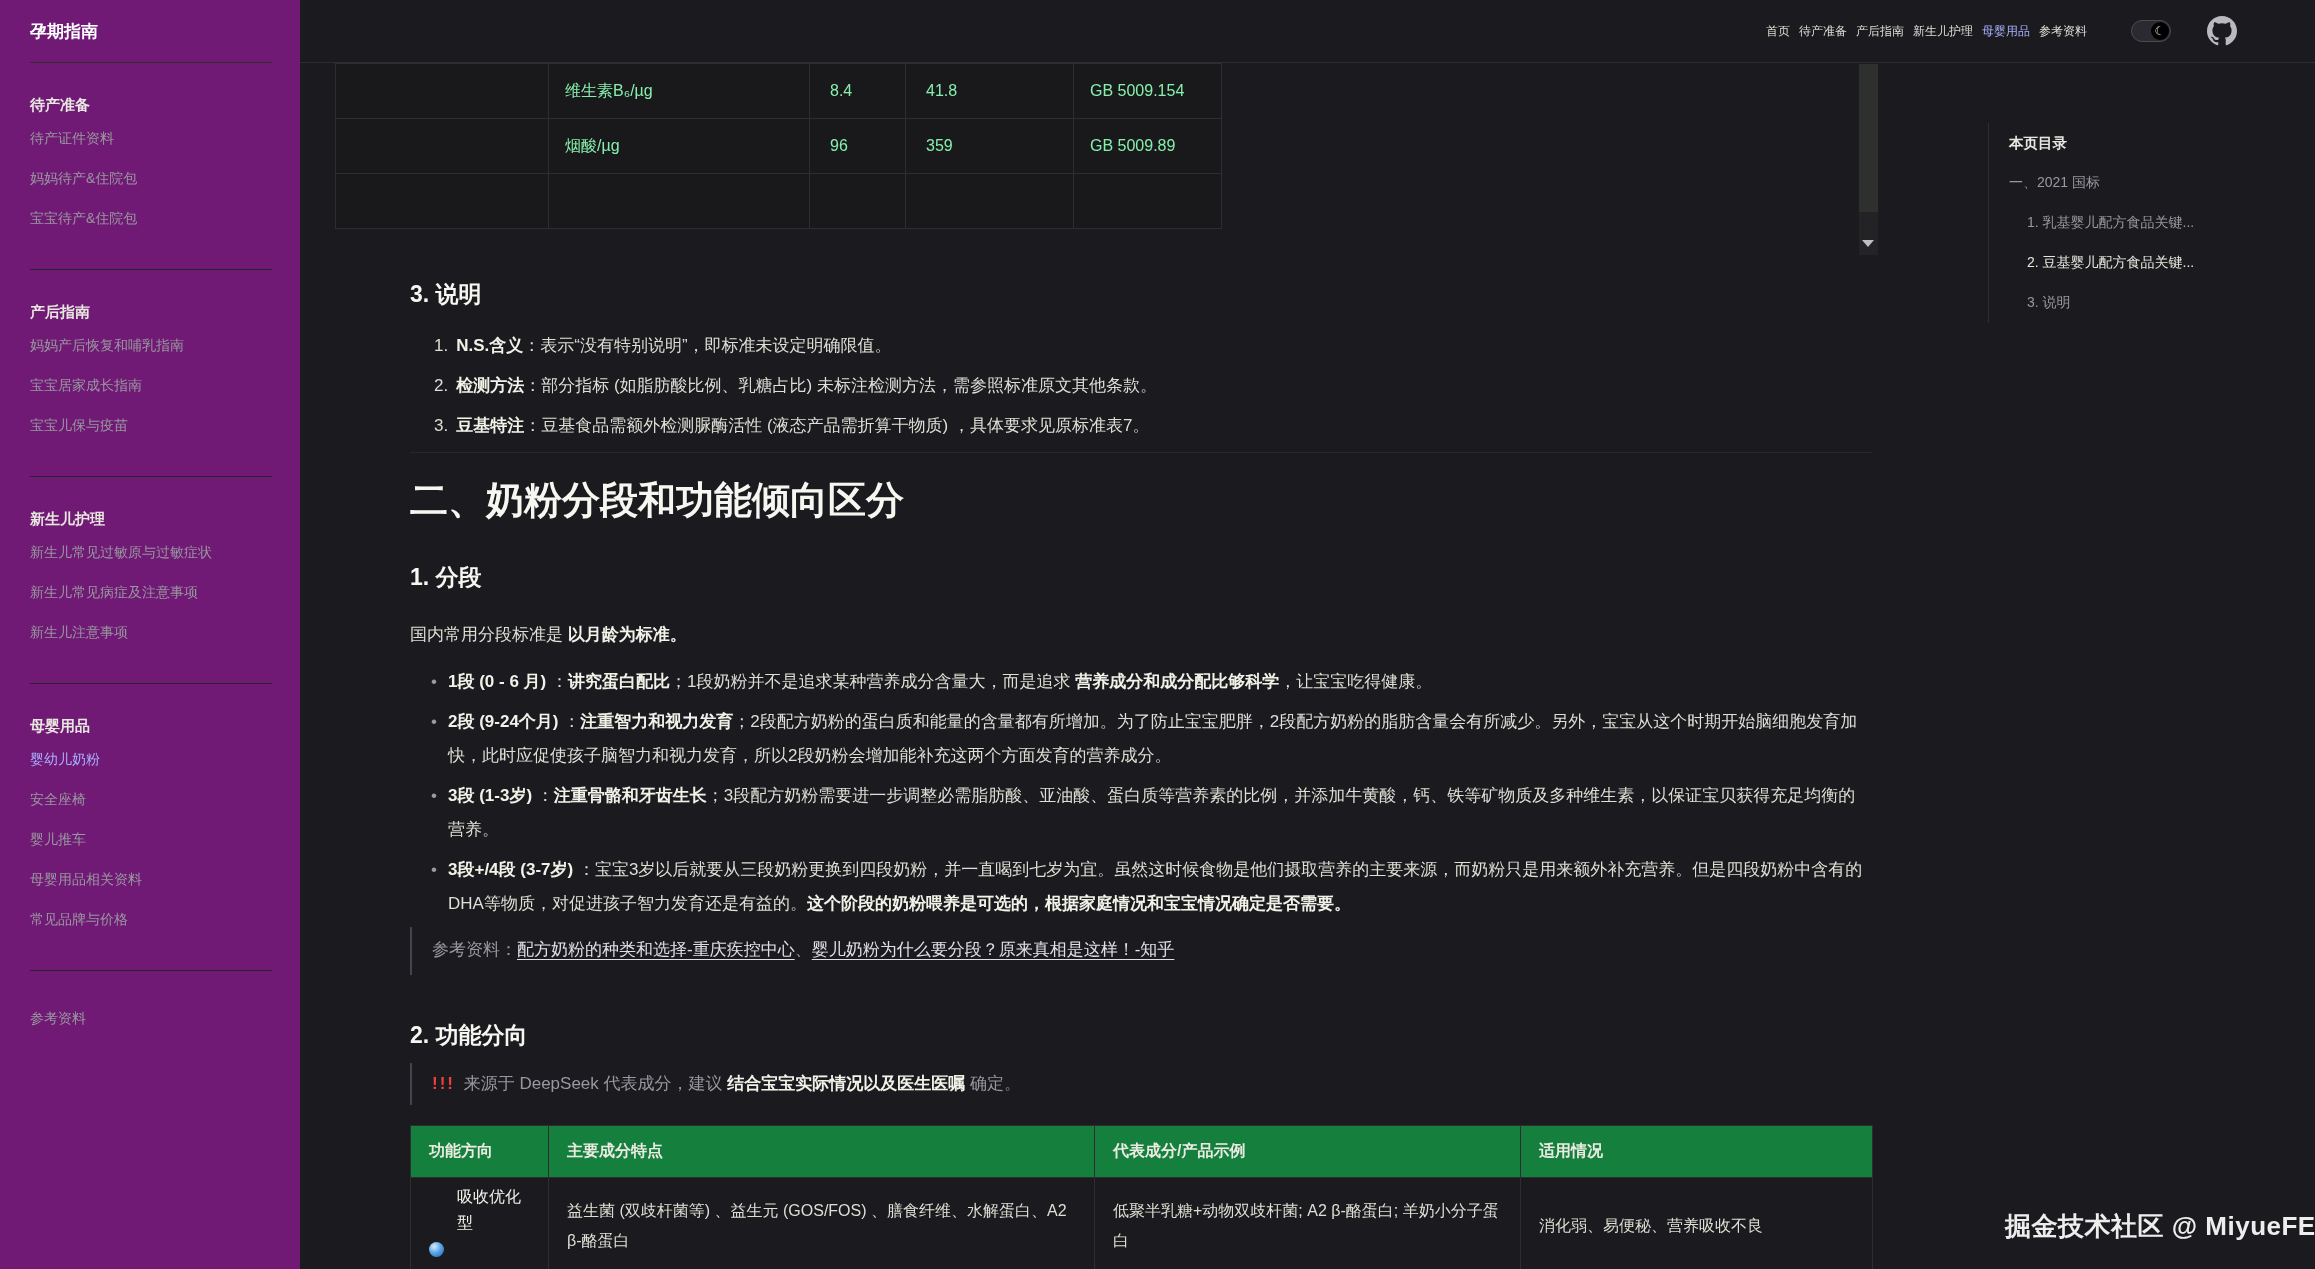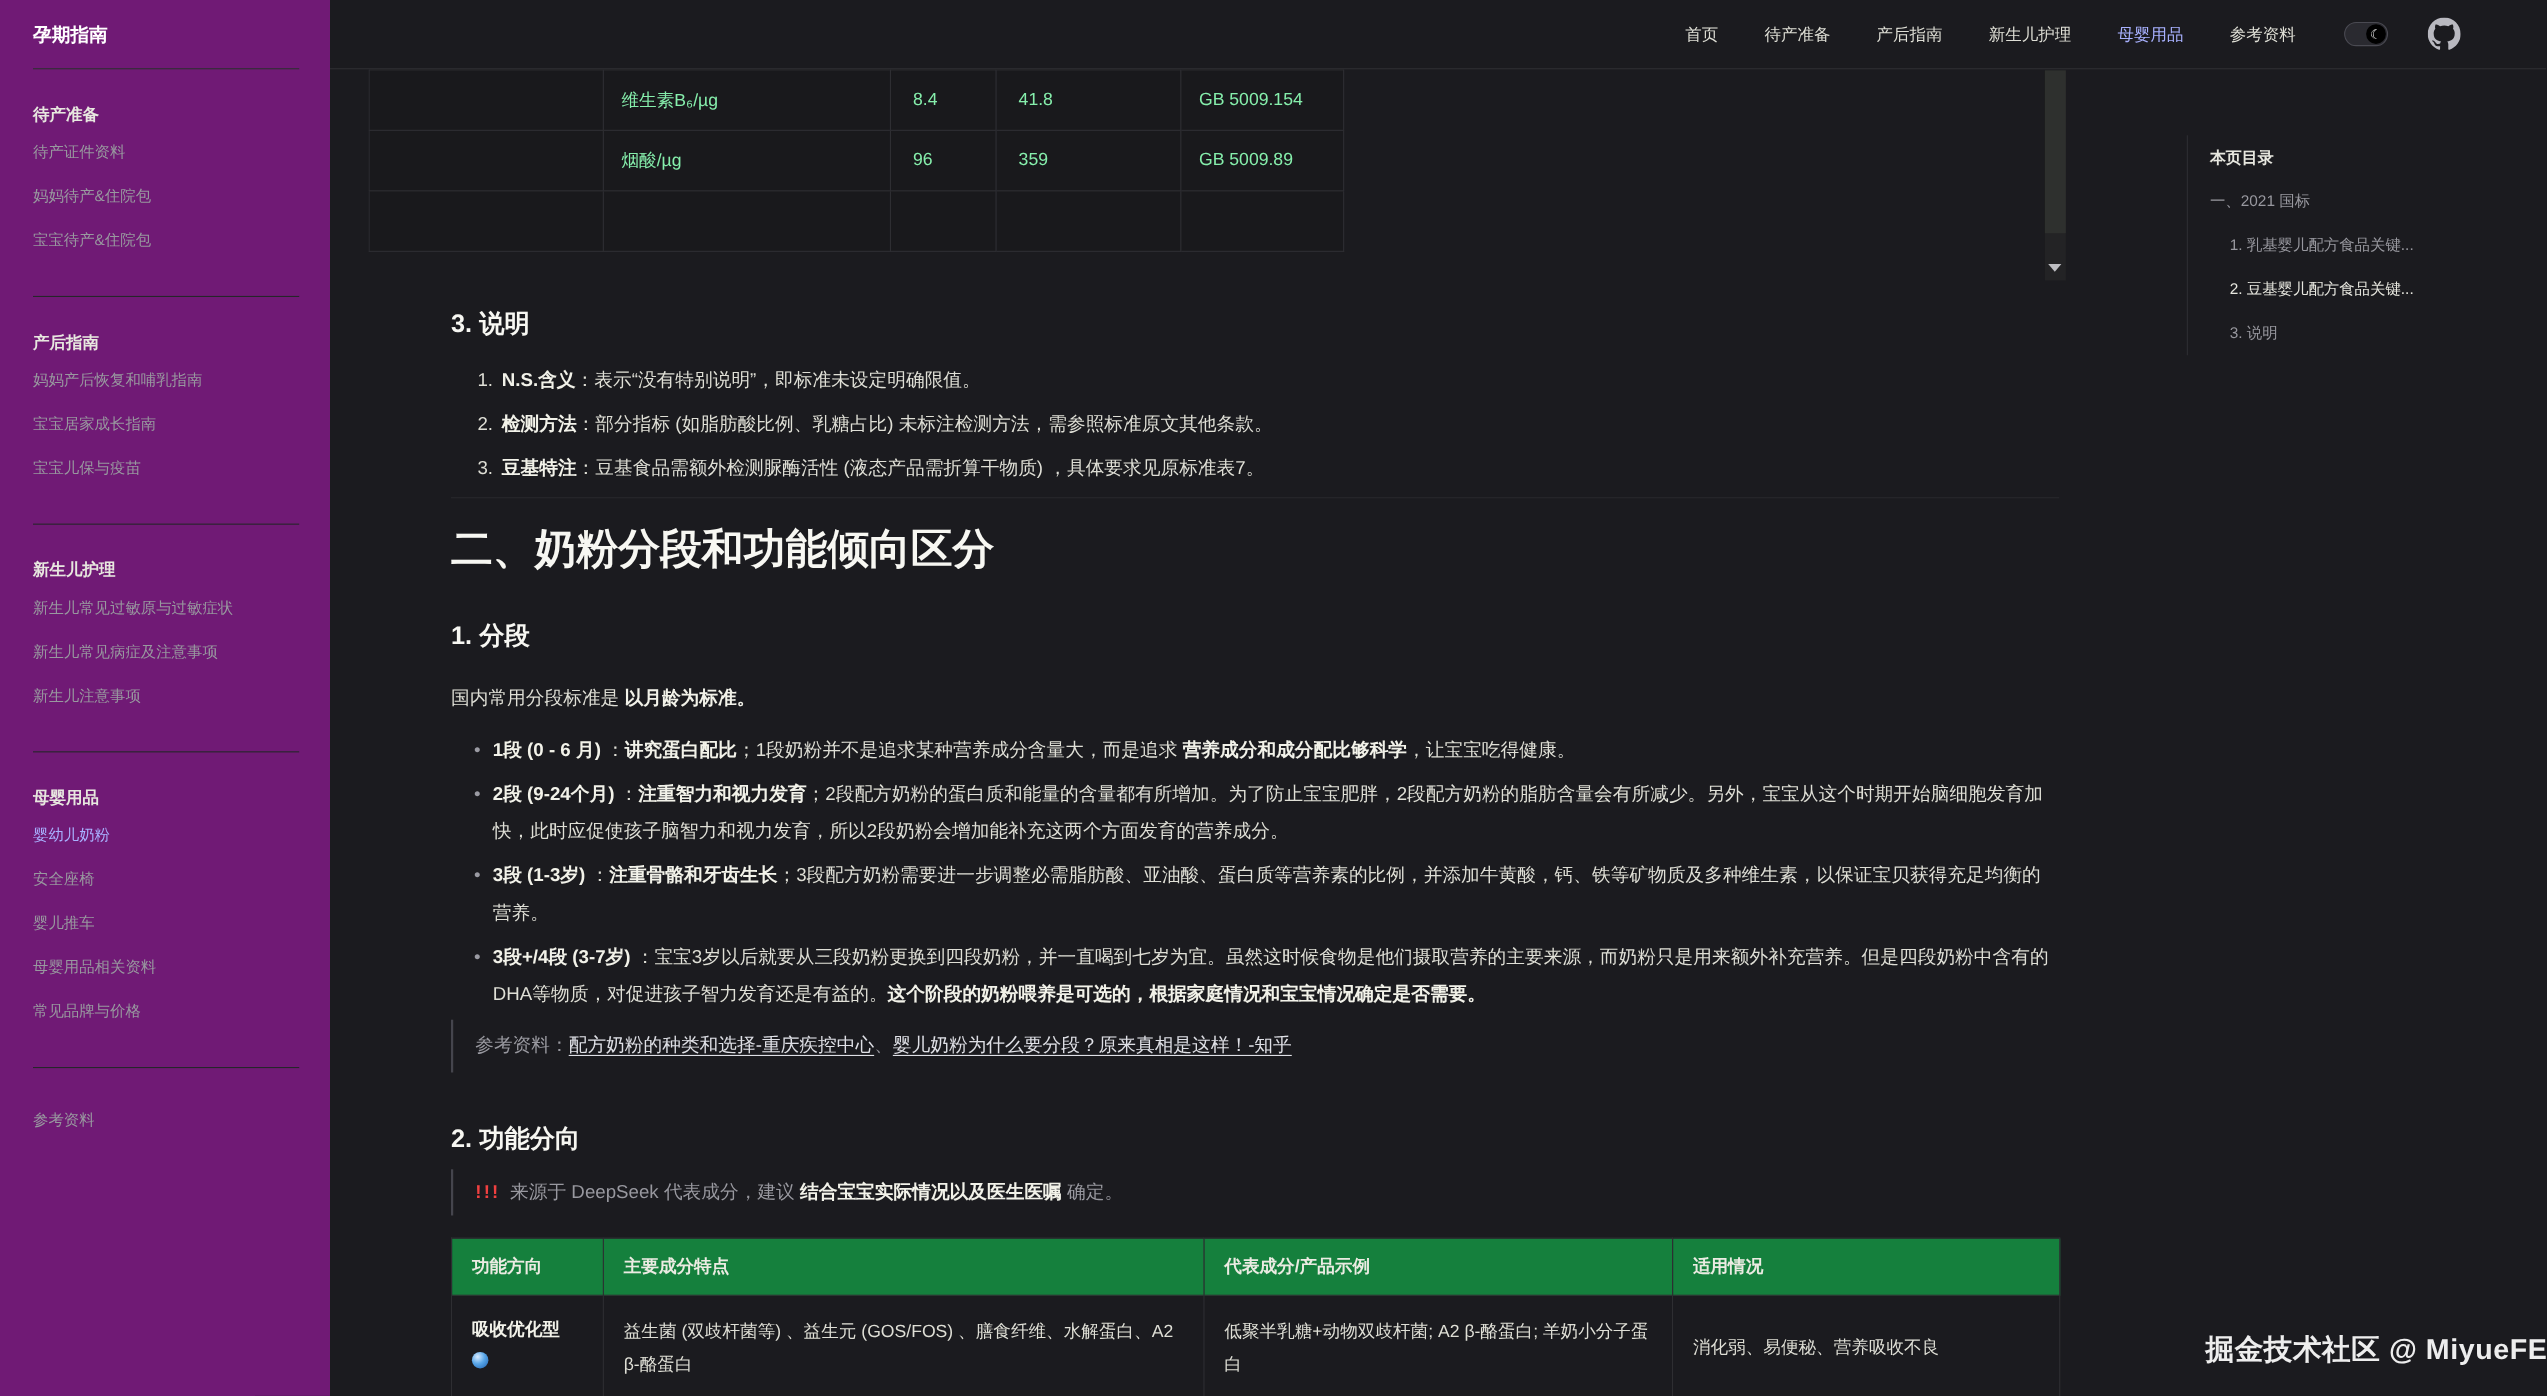--- a/index.html
+++ b/index.html
@@ -16,21 +16,21 @@
   .sb-header { height: 63px; display: flex; align-items: center; font-size: 17px; font-weight: 700; color: #ffffff; border-bottom: 1px solid #2e2e32; cursor: pointer; }
   .sb-section { padding: 28px 0 30px; border-bottom: 1px solid #26262a; }
   .sb-section.last { border-bottom: none; }
   .sb-title { height: 28px; line-height: 28px; font-size: 15px; font-weight: 700; color: #e7e7df; }
   .sb-item { height: 40px; display: flex; align-items: center; font-size: 14px; color: #98989f; cursor: pointer; }
   .sb-item.active { color: #a8b1ff; }
 
   
   .main { flex: 1; position: relative; }
   .navbar { height: 63px; border-bottom: 1px solid #2e2e32; display: flex; align-items: center; justify-content: flex-end; padding-right: 78px; }
-  .nav-links { display: flex; gap: 42px; font-size: 15px; font-weight: 500; color: #dfdfd6; }
+  .nav-links { display: flex; gap: 9px; font-size: 12px; font-weight: 500; color: #dfdfd6; }
   .nav-link { cursor: pointer; }
   .nav-link.active { color: #a8b1ff; }
   .theme-toggle { margin-left: 44px; width: 40px; height: 22px; border: 1px solid #4a4a52; border-radius: 11px; background: #2a2a30; position: relative; cursor: pointer; flex: 0 0 auto; }
   .knob { position: absolute; right: 1px; top: 1px; width: 18px; height: 18px; border-radius: 50%; background: #000; color: #e2e2e2; font-size: 12px; display: flex; align-items: center; justify-content: center; }
   .github { margin-left: 36px; display: flex; cursor: pointer; }
 
   
   .page { position: relative; height: 1206px; overflow: hidden; }
 
   
@@ -58,21 +58,21 @@
   .b { font-weight: 700; color: #f2f2e9; }
   .bq { border-left: 2px solid #45454d; padding: 8px 0 10px 20px; color: #98989f; line-height: 30px; font-size: 17px; }
   .bq-link { color: #dfe0e6; text-decoration: underline; text-underline-offset: 4px; cursor: pointer; }
   .bq2 { margin-top: 14px; padding: 6px 0 6px 20px; }
   .danger { color: #ef4040; font-weight: 700; letter-spacing: 2px; margin-right: 4px; }
 
   .t2 { margin-top: 20px; table-layout: fixed; width: 1462px; }
   .t2 th, .t2 td { border: 1px solid #2e2e32; text-align: left; font-size: 16px; padding: 0 18px; }
   .t2 th { height: 52px; background: #15803d; font-weight: 700; color: #ebebe2; }
   .t2 td { height: 96px; background: #1b1b1f; color: #dfdfd6; line-height: 30px; vertical-align: middle; }
-  .t2 .cat { font-weight: 700; color: #f2f2e9; line-height: 26px; }
+  .t2 .cat { font-weight: 400; color: #f2f2e9; line-height: 26px; margin-left: 28px; }
   .drop { display: inline-block; width: 15px; height: 15px; border-radius: 50%; margin-top: 6px;
           background: radial-gradient(circle at 35% 30%, #d9ecff 0%, #58a6e8 45%, #1d5fae 100%); }
 
   
   .toc { position: absolute; left: 1688px; top: 60px; width: 300px; border-left: 1px solid #2e2e32; padding-left: 20px; }
   .toc-title { height: 40px; display: flex; align-items: center; font-size: 14.5px; font-weight: 700; color: #e7e7df; font-family: Liberation Mono, monospace; }
   .toc-item { height: 40px; display: flex; align-items: center; font-size: 14px; color: #98989f; cursor: pointer; }
   .toc-item.l2 { padding-left: 18px; }
   .toc-item.active { color: #e7e7df; }
 

